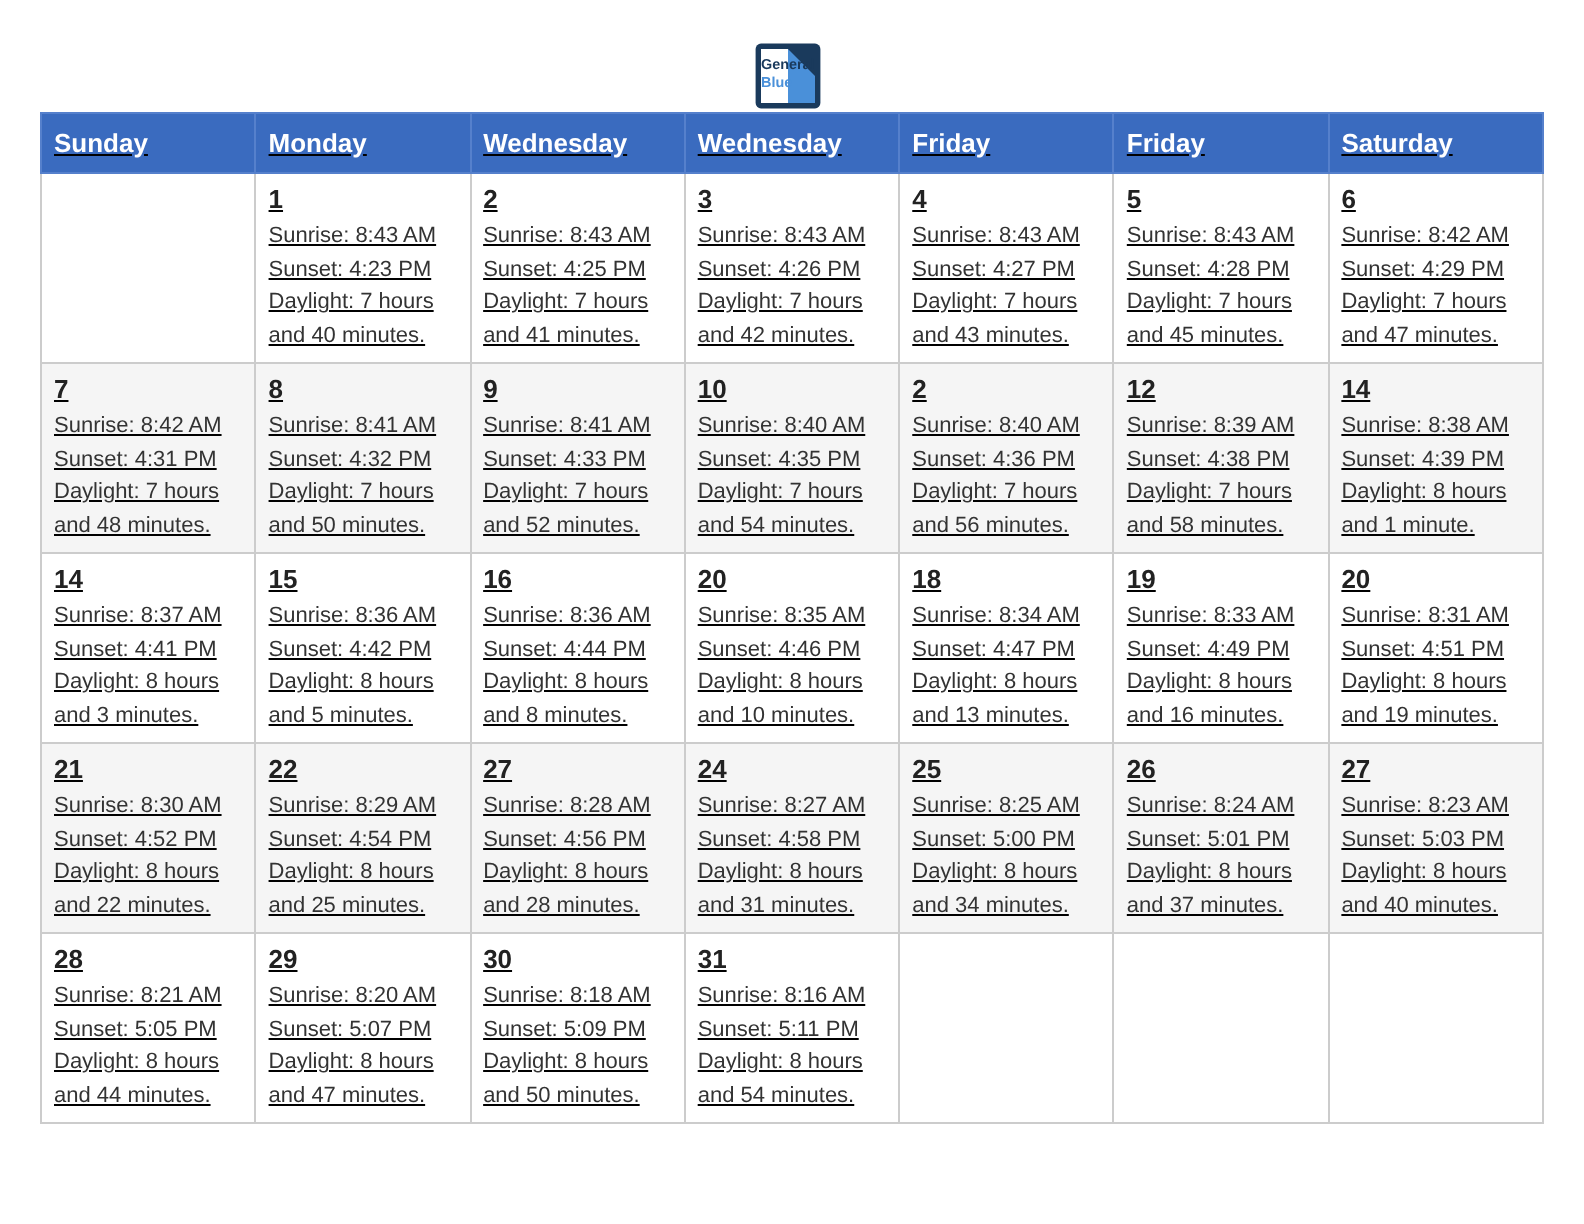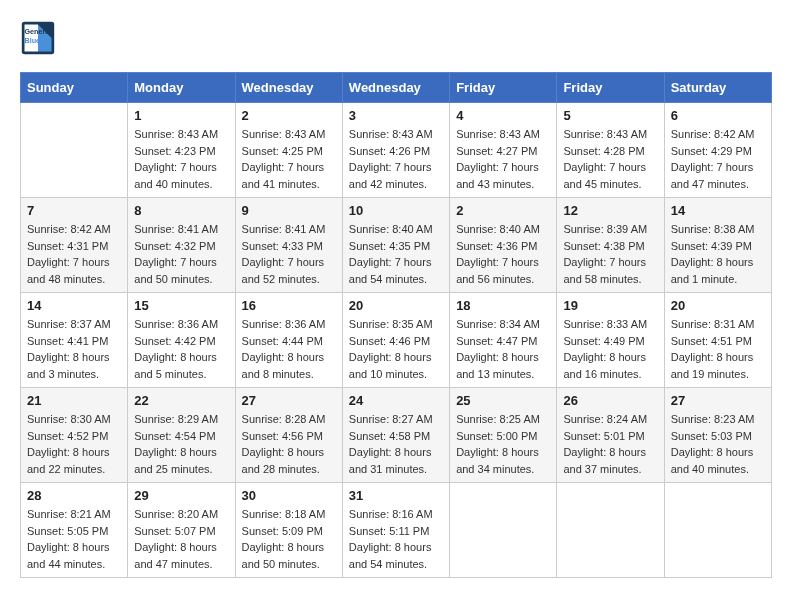--- a/index.html
+++ b/index.html
@@ -5,23 +5,22 @@
     * { margin: 0; padding: 0; box-sizing: border-box; }
     body {
       font-family: Arial, sans-serif;
       background: #fff;
       width: 792px;
       min-height: 612px;
       padding: 20px;
     }
     .header {
       display: flex;
-      justify-content: space-between;
+      justify-content: center;
       align-items: flex-start;
-      margin-bottom: 16px;
     }
     .logo {
       display: flex;
       align-items: center;
     }
     .logo-icon {
       width: 36px;
       height: 36px;
       margin-right: 4px;
     }
@@ -34,20 +33,21 @@
       color: #222;
     }
     .location {
       font-size: 16px;
       color: #555;
     }
     table {
       width: 100%;
       border-collapse: collapse;
       table-layout: fixed;
+      text-decoration: underline;
     }
     thead tr th {
       background-color: #3a6bbf;
       color: #fff;
       font-size: 13px;
       font-weight: bold;
       padding: 7px 6px;
       text-align: left;
       border: 1px solid #5580cc;
     }

